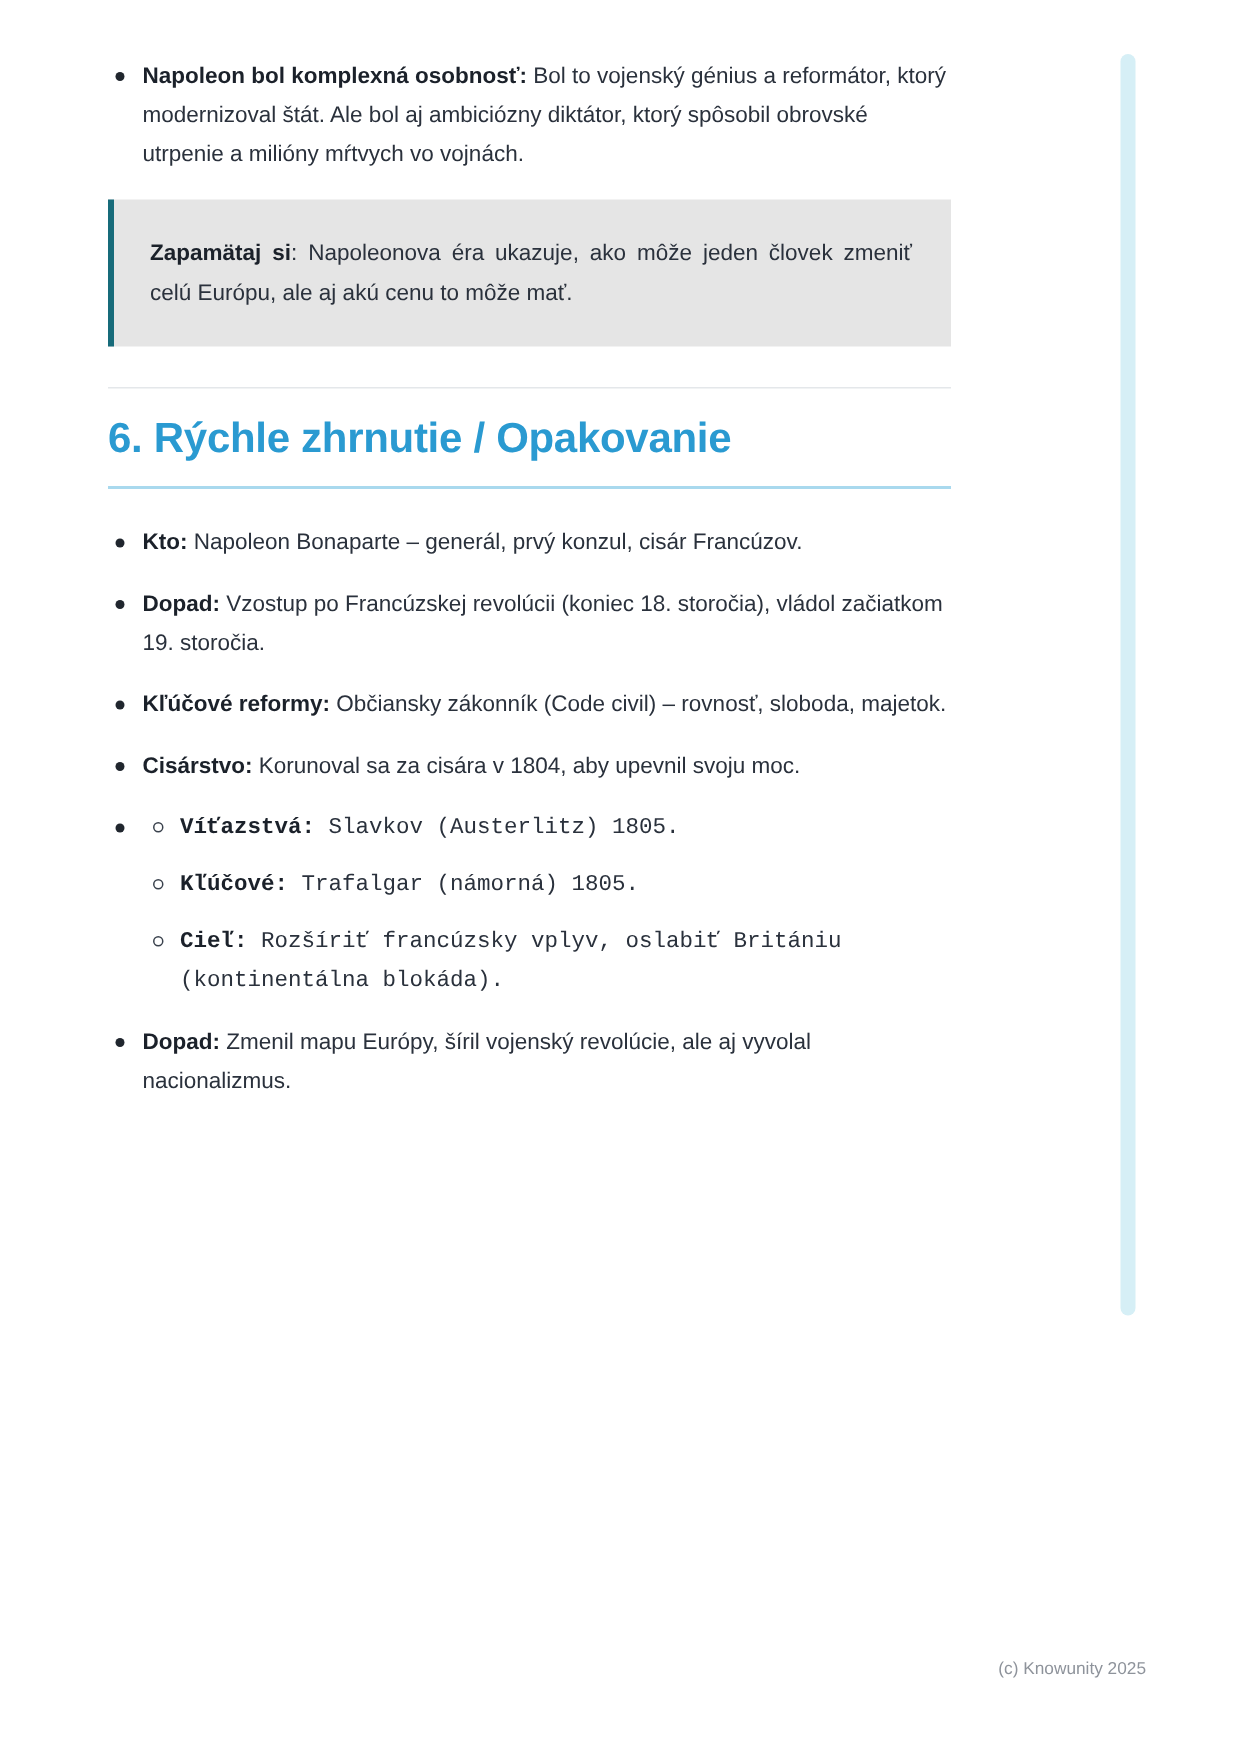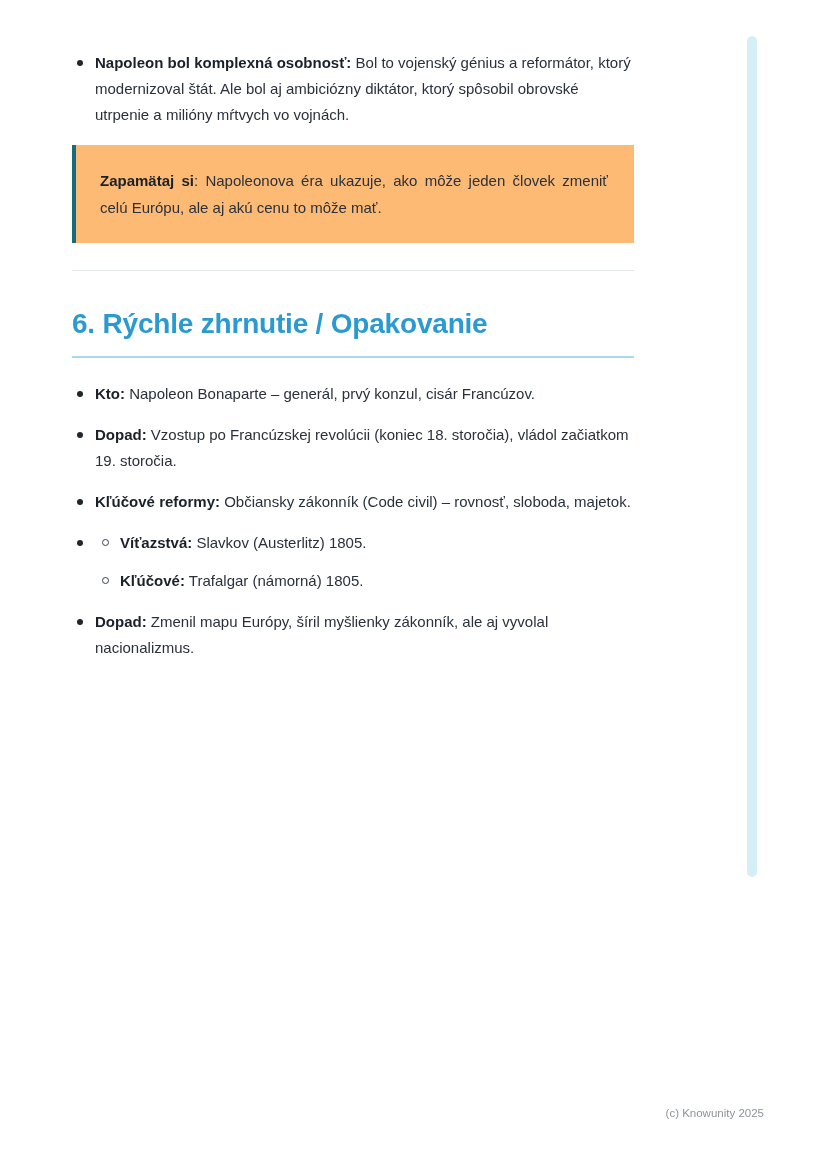--- a/index.html
+++ b/index.html
@@ -8,21 +8,21 @@
     background: #ffffff;
     font-family: "Liberation Sans", "DejaVu Sans", sans-serif;
     color: #2a313c;
     position: relative;
     overflow: hidden;
   }
   .page { position: absolute; inset: 0; }
 
   .content {
     position: absolute;
-    left: 72px; top: 50px;
+    left: 72px; top: 38px;
     width: 562px;
   }
 
   
   ul { list-style: none; }
   .item {
     position: relative;
     padding-left: 23px;
     font-size: 15px;
     line-height: 26px;
@@ -40,59 +40,59 @@
     background: transparent;
     border: 1.5px solid #3a424d;
     width: 7px; height: 7px;
     top: 9px;
   }
   .lead { font-weight: 700; color: #1b212a; }
 
   
   .callout {
     margin-top: 17px;
-    background: #fdba74;
+    background: #e5e5e5;
     border-left: 4px solid #176b7a;
     padding: 22px 26px 22px 24px;
   }
   .callout p {
     font-size: 15px;
     line-height: 27px;
     text-align: justify;
   }
 
   
   .divider {
     border: none;
     border-top: 1px solid #e4e7ea;
     margin-top: 27px;
   }
   .section-title {
-    margin-top: 36px;
+    margin-top: 16px;
     font-size: 28px;
     line-height: 34px;
     font-weight: 700;
     color: #2a9ad1;
     letter-spacing: -0.2px;
   }
   .heading-rule {
     margin-top: 15px;
     border-bottom: 2px solid #a9d9ee;
   }
 
   .summary-list { margin-top: 23px; }
 
   
   .sub-list { margin-top: 13px; }
   .sub-list .item {
     padding-left: 25px;
     margin-bottom: 12px;
   }
   .sub-list .marker.circle { left: 7px; }
-  .sub-list { margin-bottom: 7px; }
+  .sub-list { margin-bottom: 7px; font-family: Liberation Mono, monospace; }
 
   .footer {
     position: absolute;
     right: 64px;
     bottom: 52px;
     font-size: 11.5px;
     color: #8e939b;
   }
 
   .scrollbar-track {
@@ -136,38 +136,46 @@
         <span class="marker disc"></span>
         <p><strong class="lead">Dopad:</strong><span> Vzostup po Francúzskej revolúcii (koniec 18. storočia), vládol začiatkom 19. storočia.</span></p>
       </li>
 
 
       <li class="item">
         <span class="marker disc"></span>
         <p><strong class="lead">Kľúčové reformy:</strong><span> Občiansky zákonník (Code civil) – rovnosť, sloboda, majetok.</span></p>
       </li>
 
+      <li class="item">
+        <span class="marker disc"></span>
+        <p><strong class="lead">Cisárstvo:</strong><span> Korunoval sa za cisára v 1804, aby upevnil svoju moc.</span></p>
+      </li>
 
       <li class="item">
         <span class="marker disc"></span>
         <ul class="sub-list">
           <li class="item">
             <span class="marker circle"></span>
             <p><strong class="lead">Víťazstvá:</strong><span> Slavkov (Austerlitz) 1805.</span></p>
           </li>
           <li class="item">
             <span class="marker circle"></span>
             <p><strong class="lead">Kľúčové:</strong><span> Trafalgar (námorná) 1805.</span></p>
           </li>
+          <li class="item">
+            <span class="marker circle"></span>
+            <p><strong class="lead">Cieľ:</strong><span> Rozšíriť francúzsky vplyv, oslabiť Britániu (kontinentálna blokáda).</span></p>
+          </li>
         </ul>
       </li>
 
       <li class="item">
         <span class="marker disc"></span>
-        <p><strong class="lead">Dopad:</strong><span> Zmenil mapu Európy, šíril myšlienky zákonník, ale aj vyvolal nacionalizmus.</span></p>
+        <p><strong class="lead">Dopad:</strong><span> Zmenil mapu Európy, šíril vojenský revolúcie, ale aj vyvolal nacionalizmus.</span></p>
       </li>
 
 
     </ul>
   </div>
 
   <div class="scrollbar-track"></div>
 
   <div class="footer">(c) Knowunity 2025</div>
 </div>

